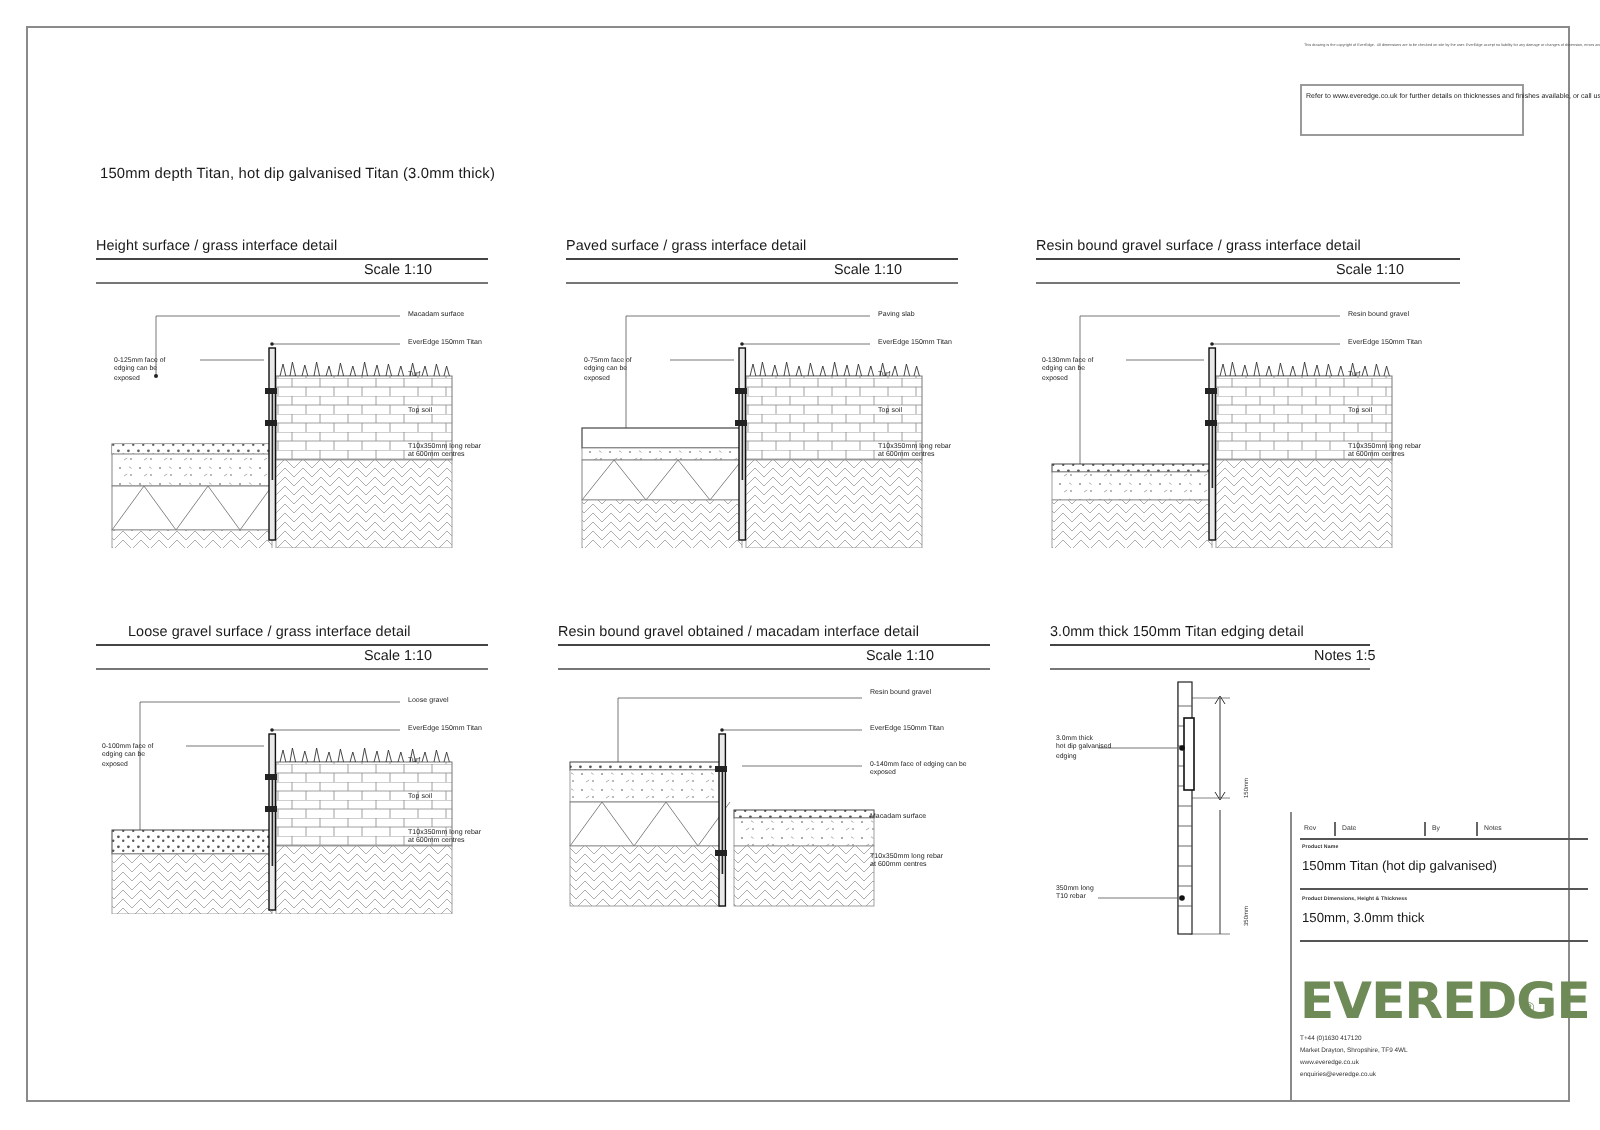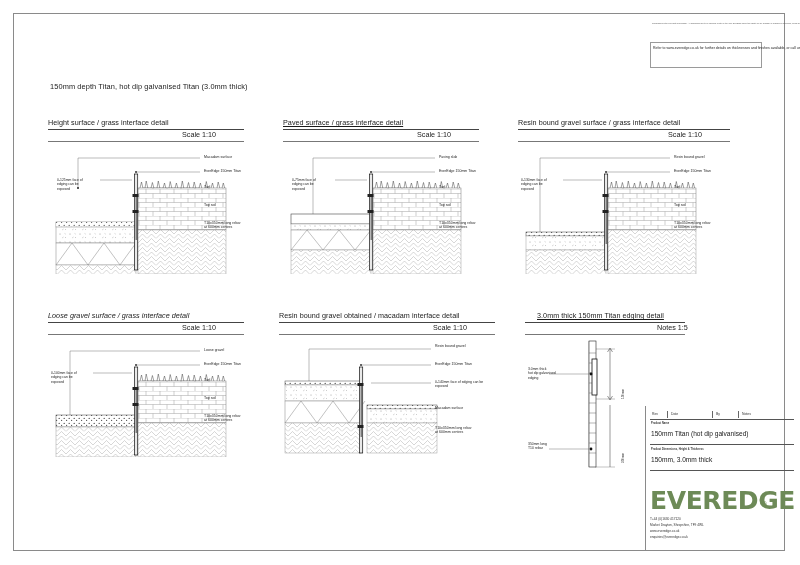--- a/index.html
+++ b/index.html
@@ -139,21 +139,21 @@
 
     <div class="t lbl" style="left:156px;top:37px;">Macadam surface</div>
     <div class="t lbl" style="left:156px;top:51px;">EverEdge 150mm Titan</div>
     <div class="t lbl" style="left:156px;top:67px;">Turf</div>
     <div class="t lbl" style="left:156px;top:85px;">Top soil</div>
     <div class="t lbl" style="left:156px;top:103px;white-space:pre;">T10x350mm long rebar
 at 600mm centres</div>
   </div>
 
   <div class="panel" style="left:283px;top:118px;">
-    <div class="t panel-title" style="left:0px;top:0px;text-decoration:underline;">Paved surface / grass interface detail</div>
+    <div class="t panel-title" style="left:0px;top:0px;">Paved surface / grass interface detail</div>
     <div class="title-underline" style="left:0px;top:11px;width:196px;"></div>
     <div class="t scale" style="left:134px;top:12px;">Scale 1:10</div>
     <div class="title-underline" style="left:0px;top:23px;width:196px;background:#777;"></div>
 
     <div class="dwg" style="left:0px;top:26px;width:230px;height:130px;">
       <svg width="230" height="132" viewBox="0 0 230 132">
         <g stroke="#666" stroke-width="0.45" fill="none">
           <path d="M30 14 H152"></path>
             <path d="M30 14 V76"></path>
           <path d="M88 28 H152"></path>
@@ -255,21 +255,21 @@
 
     <div class="t lbl" style="left:156px;top:37px;">Resin bound gravel</div>
     <div class="t lbl" style="left:156px;top:51px;">EverEdge 150mm Titan</div>
     <div class="t lbl" style="left:156px;top:67px;">Turf</div>
     <div class="t lbl" style="left:156px;top:85px;">Top soil</div>
     <div class="t lbl" style="left:156px;top:103px;white-space:pre;">T10x350mm long rebar
 at 600mm centres</div>
   </div>
 
   <div class="panel" style="left:48px;top:311px;">
-    <div class="t panel-title" style="left:0px;top:0px;font-style:italic;">Loose gravel surface / grass interface detail</div>
+    <div class="t panel-title" style="left:16px;top:0px;">Loose gravel surface / grass interface detail</div>
     <div class="title-underline" style="left:0px;top:11px;width:196px;"></div>
     <div class="t scale" style="left:134px;top:12px;">Scale 1:10</div>
     <div class="title-underline" style="left:0px;top:23px;width:196px;background:#777;"></div>
 
     <div class="dwg" style="left:0px;top:26px;width:230px;height:120px;">
       <svg width="230" height="122" viewBox="0 0 230 122">
         <g stroke="#666" stroke-width="0.45" fill="none">
           <path d="M22 14 H152"></path>
             <path d="M22 14 V82"></path>
           <path d="M88 28 H152"></path>
@@ -360,21 +360,21 @@
     <div class="t lbl" style="left:156px;top:33px;">Resin bound gravel</div>
     <div class="t lbl" style="left:156px;top:51px;">EverEdge 150mm Titan</div>
     <div class="t lbl2" style="left:156px;top:69px;white-space:pre;">0-140mm face of edging can be
 exposed</div>
     <div class="t lbl" style="left:156px;top:95px;">Macadam surface</div>
     <div class="t lbl" style="left:156px;top:115px;white-space:pre;">T10x350mm long rebar
 at 600mm centres</div>
   </div>
 
   <div class="panel" style="left:525px;top:311px;">
-    <div class="t panel-title" style="left:12px;top:0px;text-decoration:underline;">3.0mm thick 150mm Titan edging detail</div>
+    <div class="t panel-title" style="left:0px;top:0px;">3.0mm thick 150mm Titan edging detail</div>
     <div class="title-underline" style="left:0px;top:11px;width:160px;"></div>
     <div class="t scale" style="left:132px;top:12px;">Notes 1:5</div>
     <div class="title-underline" style="left:0px;top:23px;width:160px;background:#777;"></div>
 
     <div class="dwg" style="left:0px;top:26px;width:180px;height:140px;">
       <svg width="180" height="142" viewBox="0 0 180 142">
 
         <g stroke="#666" stroke-width="0.4" fill="none">
           <path d="M64 4 V130"></path>
           <path d="M70 12 H90"></path>

